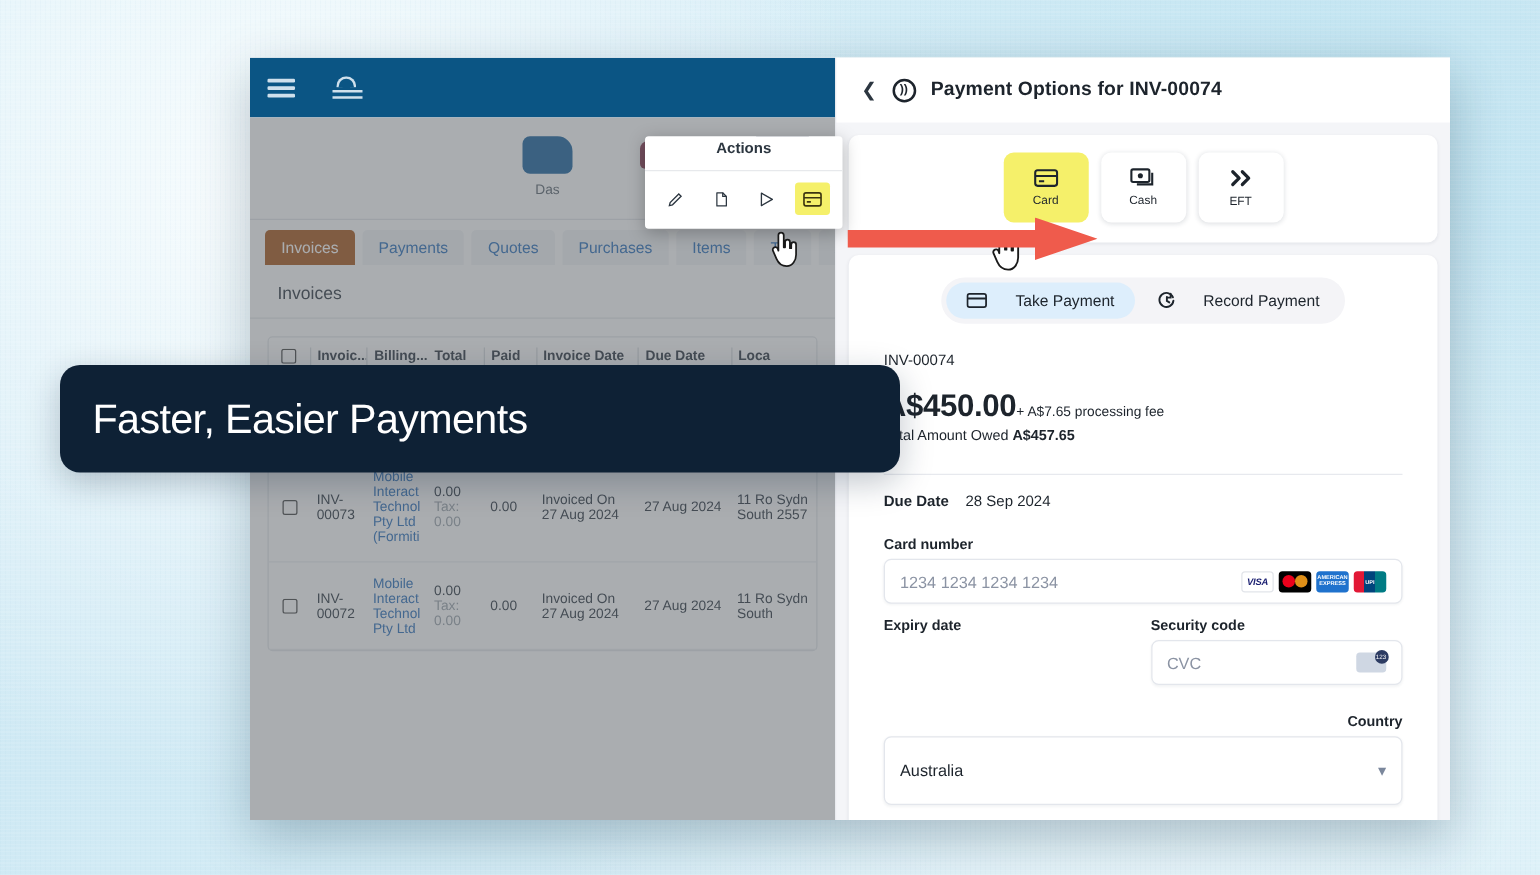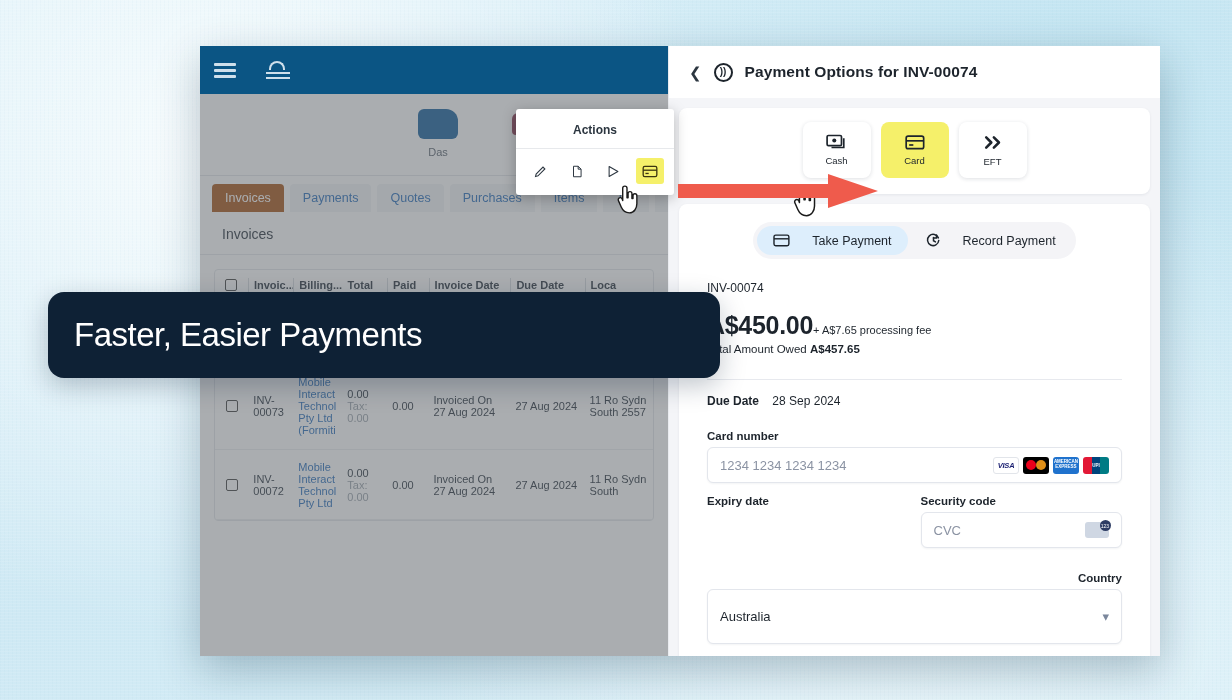--- a/index.html
+++ b/index.html
@@ -109,21 +109,21 @@
   #dim {
     position: absolute; left: 0; top: 48px; width: 468px; height: 562px;
     background: rgba(92,98,104,.52); pointer-events: none;
   }
 
   
   #actions-pop {
     position: absolute; left: 316px; top: 63px; width: 158px;
     background: #fff; border-radius: 3px; box-shadow: 0 3px 14px rgba(0,0,0,.26); z-index: 30;
   }
-  #actions-pop .ap-title { text-align: center; font-size: 12px; font-weight: bold; color: #2c3640; padding: 14px 0 11px; }
+  #actions-pop .ap-title { text-align: center; font-size: 12px; font-weight: bold; color: #2c3640; padding: 2px 0 11px; }
   #actions-pop .ap-sep { height: 1px; background: #e7e9ec; }
   #actions-pop .ap-row { display: flex; align-items: center; justify-content: space-around; padding: 9px 6px 11px; }
   .ap-btn { width: 28px; height: 26px; display: flex; align-items: center; justify-content: center; border-radius: 3px; cursor: pointer; }
   .ap-btn.hl { background: #f5f06a; }
 
   
   #red-arrow { position: absolute; left: 478px; top: 128px; width: 200px; height: 34px; z-index: 31; }
 
   
   #panel {
@@ -386,35 +386,35 @@
 
     <div id="panel-head">
       <div class="chev-back">❮</div>
       <div class="hd-icon">
           <span>))</span>
         </div>
       <div id="panel-title">Payment Options for INV-00074</div>
     </div>
 
     <div id="methods" class="pcard">
+      <div class="method sel">
+        <svg width="20" height="15" viewBox="0 0 24 18" fill="none" stroke="#1d242c" stroke-width="2">
+            <rect x="1.4" y="1.4" width="21" height="15" rx="2.4"></rect>
+            <path d="M1.4 7h21"></path>
+            <path d="M5 12h5"></path>
+          </svg>
+        <div class="m-label">Card</div>
+      </div>
       <div class="method">
         <svg width="22" height="16" viewBox="0 0 26 18" fill="none" stroke="#1d242c" stroke-width="2">
             <rect x="1.3" y="1.3" width="17" height="12" rx="1.6"></rect>
             <circle cx="9.8" cy="7.3" r="2.4" fill="#1d242c" stroke="none"></circle>
             <path d="M21 4.5v11H6.5"></path>
           </svg>
         <div class="m-label">Cash</div>
-      </div>
-      <div class="method sel">
-        <svg width="20" height="15" viewBox="0 0 24 18" fill="none" stroke="#1d242c" stroke-width="2">
-            <rect x="1.4" y="1.4" width="21" height="15" rx="2.4"></rect>
-            <path d="M1.4 7h21"></path>
-            <path d="M5 12h5"></path>
-          </svg>
-        <div class="m-label">Card</div>
       </div>
       <div class="method">
         <svg width="22" height="17" viewBox="0 0 24 20" fill="none" stroke="#1d242c" stroke-width="3" stroke-linecap="round" stroke-linejoin="round">
             <path d="M4 4l6 6-6 6"></path>
             <path d="M13 4l6 6-6 6"></path>
           </svg>
         <div class="m-label">EFT</div>
       </div>
     </div>
 

